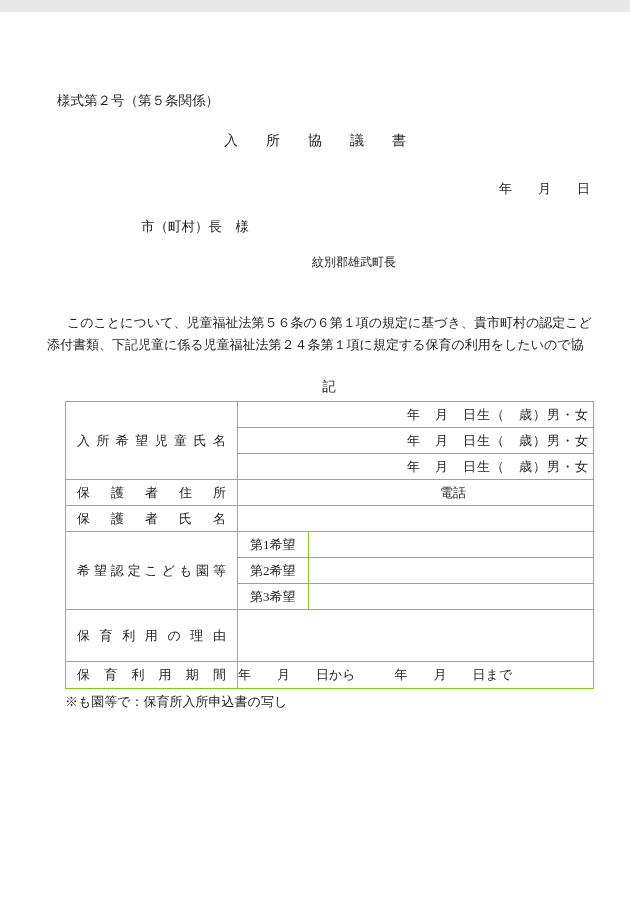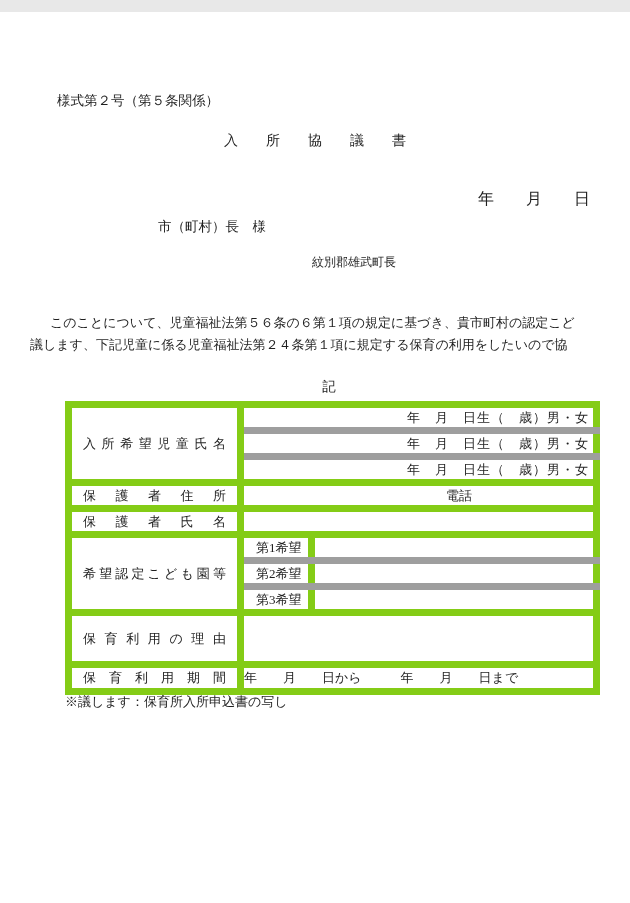--- a/index.html
+++ b/index.html
@@ -10,36 +10,36 @@
     margin: 12px auto;
     background: #ffffff;
     font-family: "Liberation Serif", "DejaVu Serif", serif;
     color: #1f1f1f;
     overflow: hidden;
   }
   .abs { position: absolute; white-space: nowrap; }
 
   .form-number { left: 57px; top: 80px; font-size: 13.5px; }
   .doc-title   { left: 0; top: 120px; width: 630px; text-align: center; font-size: 14px; }
-  .date-line   { right: 40px; top: 177px; font-size: 16px; }
-  .addressee   { left: 158px; top: 206px; font-size: 13.5px; }
+  .date-line   { right: 40px; top: 168px; font-size: 13px; }
+  .addressee   { left: 141px; top: 206px; font-size: 13.5px; }
   .issuer      { left: 312px; top: 242px; font-size: 12px; }
 
-  .paragraph { left: 30px; top: 300px; font-size: 13px; }
+  .paragraph { left: 47px; top: 300px; font-size: 13px; }
   .pline { line-height: 22px; white-space: nowrap; }
   .pline.indent { text-indent: 7px; }
 
   .ki-heading { left: 65px; top: 366px; width: 528px; text-align: center; font-size: 13.5px; }
 
   table.form-table {
     position: absolute; left: 65px; top: 389px;
     width: 528px; border-collapse: collapse; table-layout: fixed;
   }
   .form-table td {
-    border: 7px solid #84cc16;
+    border: 1px solid #84cc16;
     padding: 0;
     font-size: 13px;
     vertical-align: middle;
     overflow: hidden;
   }
   tr.r26 { height: 26px; }
   tr.r52 { height: 52px; }
   tr.r27 { height: 27px; }
 
   
@@ -64,21 +64,21 @@
   <div class="abs doc-title">入　　所　　協　　議　　書</div>
 
   <div class="abs date-line">年　　月　　日</div>
 
   <div class="abs addressee">市（町村）長　様</div>
 
   <div class="abs issuer">紋別郡雄武町長</div>
 
   <div class="abs paragraph">
     <div class="pline indent">　このことについて、児童福祉法第５６条の６第１項の規定に基づき、貴市町村の認定こど</div>
-    <div class="pline">議します、下記児童に係る児童福祉法第２４条第１項に規定する保育の利用をしたいので協</div>
+    <div class="pline">添付書類、下記児童に係る児童福祉法第２４条第１項に規定する保育の利用をしたいので協</div>
   </div>
 
   <div class="abs ki-heading">記</div>
 
   <table class="form-table">
     <colgroup>
       <col style="width:172px">
       <col style="width:71px">
       <col style="width:285px">
     </colgroup>
@@ -178,15 +178,15 @@
               <span>用</span>
               <span>期</span>
               <span>間</span>
             </div>
         </td>
         <td colspan="2" class="period">年　　月　　日から　　　年　　月　　日まで</td>
       </tr>
     </tbody>
   </table>
 
-  <div class="abs footnote">※議します：保育所入所申込書の写し</div>
+  <div class="abs footnote">※も園等で：保育所入所申込書の写し</div>
 
 </div>
 
 </body></html>

